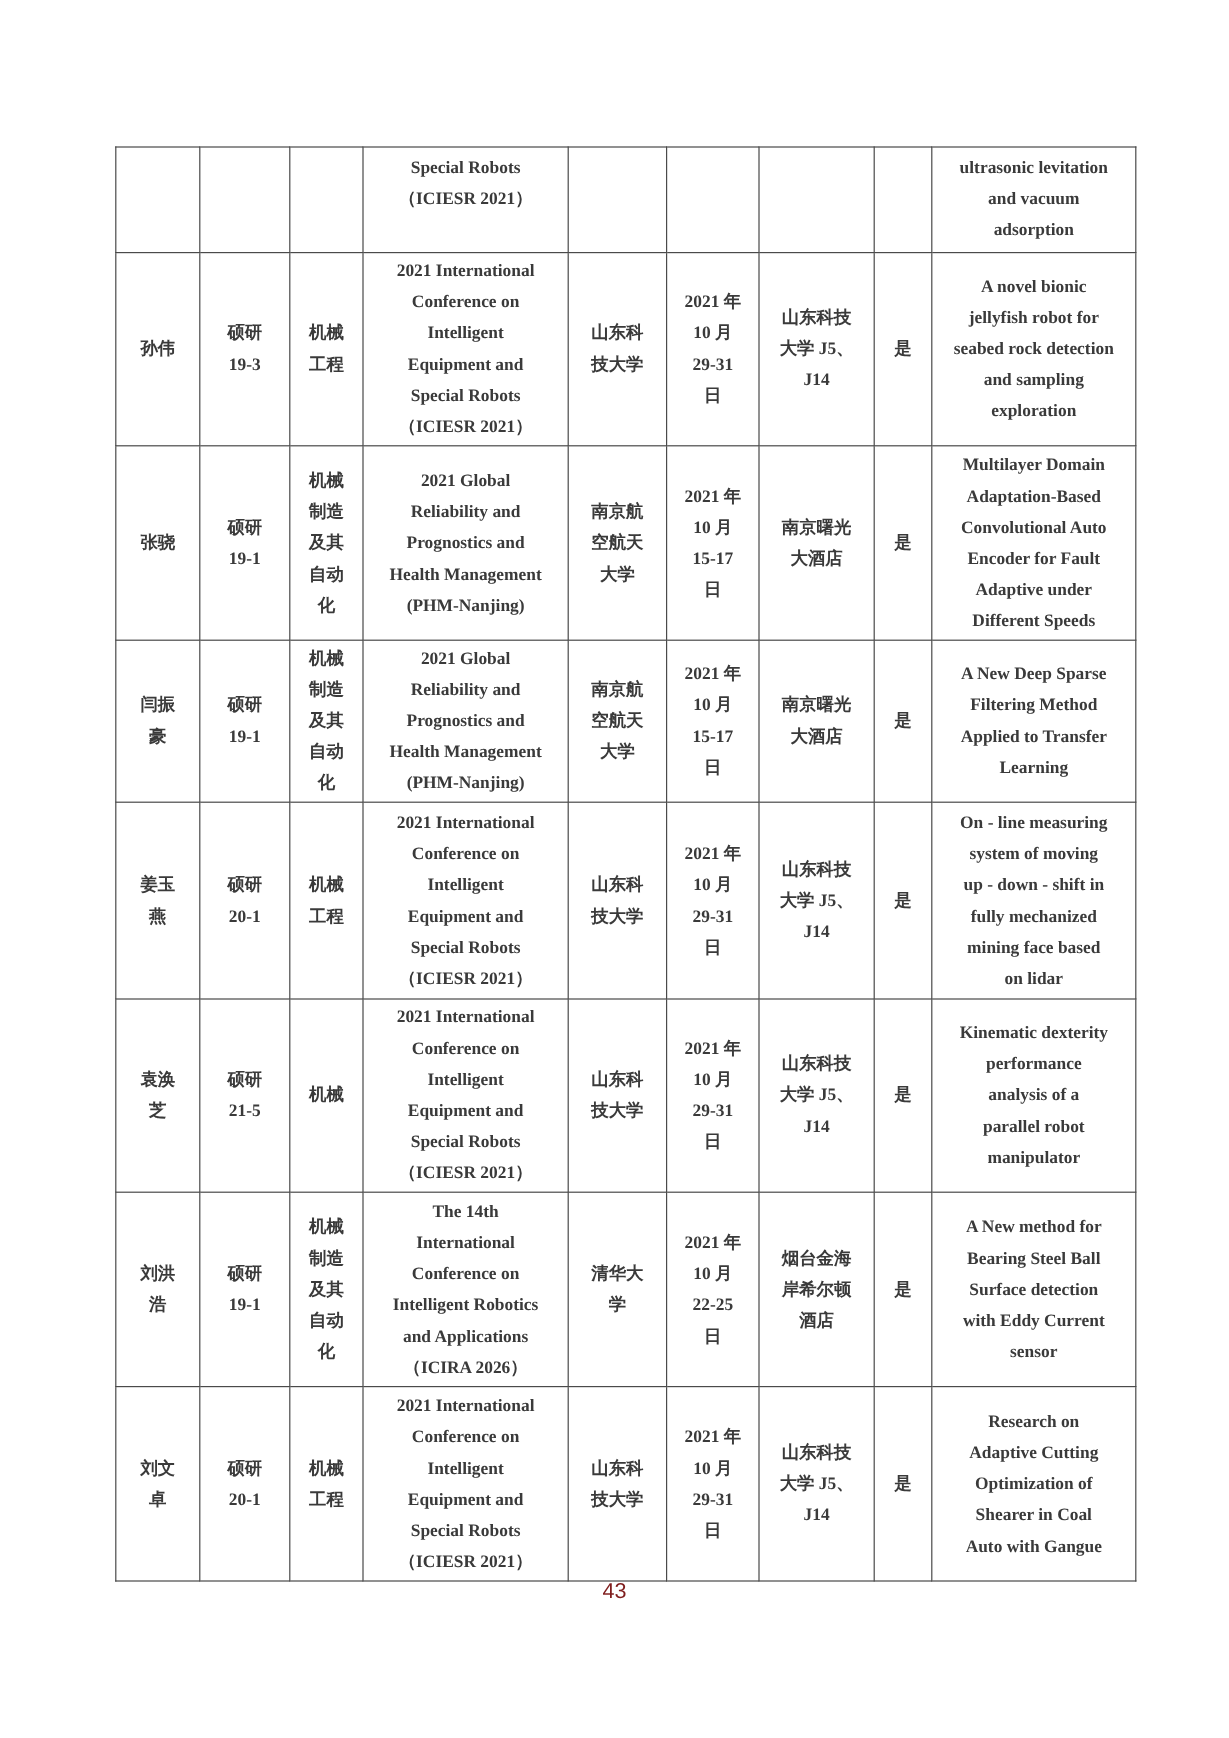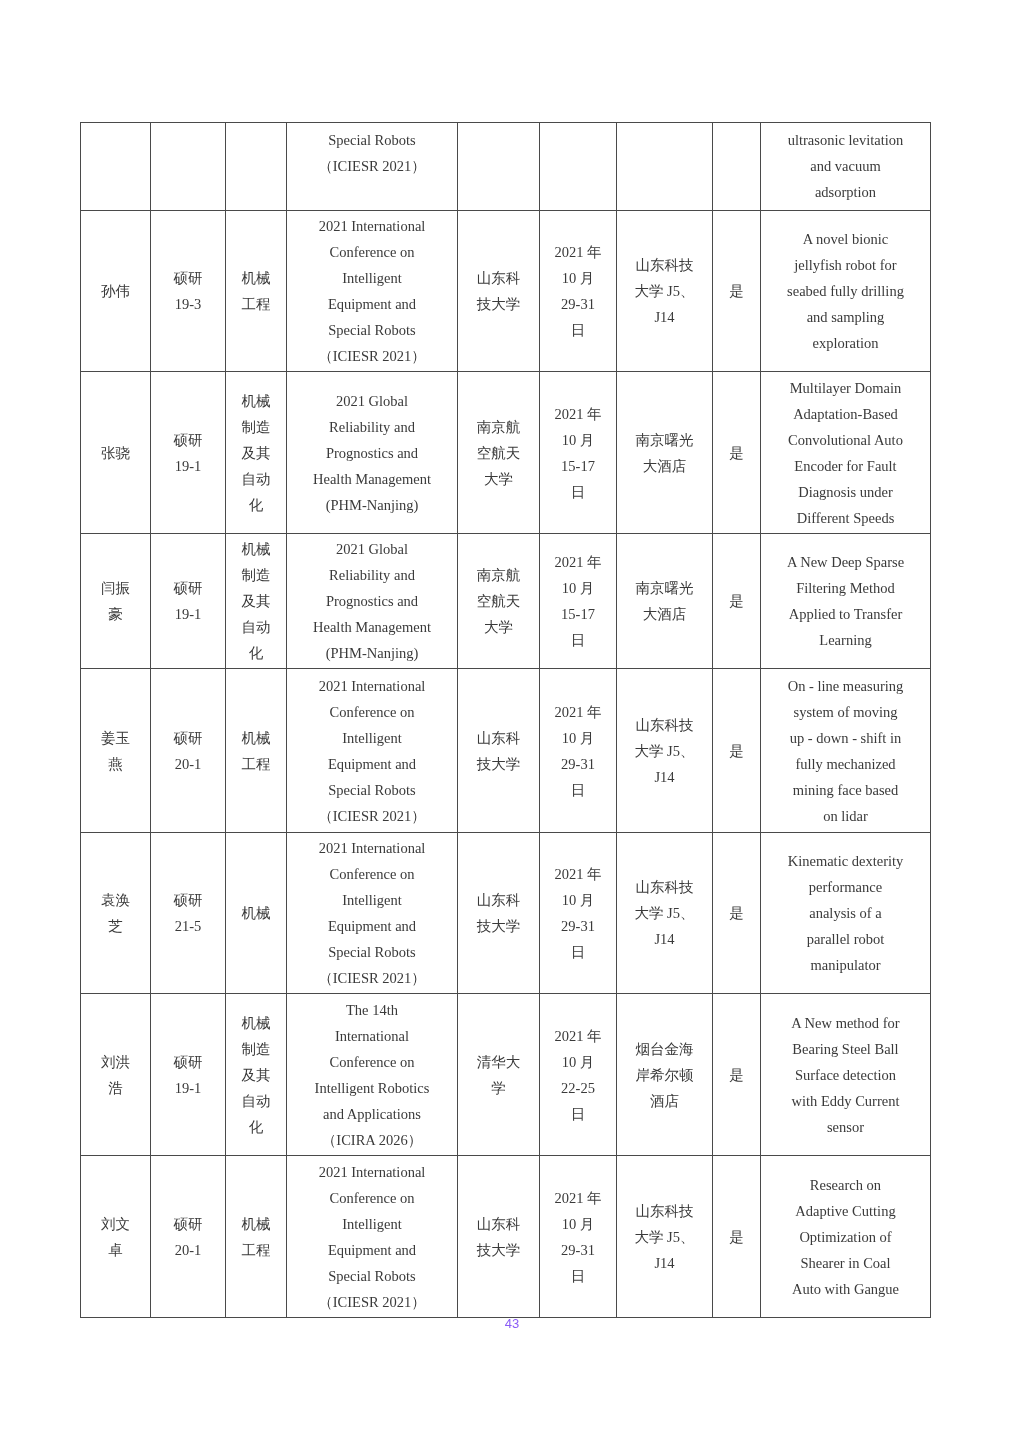--- a/index.html
+++ b/index.html
@@ -5,24 +5,25 @@
   * { margin: 0; padding: 0; box-sizing: border-box; }
   html, body { background: #ffffff; }
   body {
     width: 1024px; height: 1448px;
     position: relative;
     font-family: "Liberation Serif", "DejaVu Serif", serif;
     color: #3a3a3a;
   }
   .doc-table {
     position: absolute;
-    left: 80px; top: 122px;
+    left: 96px; top: 122px;
     width: 850px;
     border-collapse: collapse;
     table-layout: fixed;
+    font-weight: bold;
   }
   .doc-table td {
     border: 1px solid #4a4a4a;
     text-align: center;
     vertical-align: middle;
     white-space: pre-line;
     font-size: 14.5px;
     line-height: 26px;
     padding: 2px 3px;
     overflow: hidden;
@@ -37,22 +38,22 @@
   tr.r4 { height: 164px; }
   tr.r5 { height: 161px; }
   tr.r6 { height: 162px; }
   tr.r7 { height: 162px; }
   .page-number {
     position: absolute;
     left: 0; right: 0;
     top: 1316px;
     text-align: center;
     font-family: "Liberation Sans", "DejaVu Sans", sans-serif;
-    font-size: 13px;
-    color: #8b5cf6;
+    font-size: 18px;
+    color: #7f1d1d;
   }
 </style>
 </head>
 <body>
 
 <table class="doc-table">
   <colgroup>
     <col style="width:70px">
       <col style="width:75px">
       <col style="width:61px">
@@ -95,21 +96,21 @@
       <td>2021 年
 10 月
 29-31
 日</td>
       <td>山东科技
 大学 J5、
 J14</td>
       <td>是</td>
       <td>A novel bionic
 jellyfish robot for
-seabed fully drilling
+seabed rock detection
 and sampling
 exploration</td>
     </tr>
     <tr class="r2">
       <td>张骁</td>
       <td>硕研
 19-1</td>
       <td>机械
 制造
 及其
@@ -127,21 +128,21 @@
 10 月
 15-17
 日</td>
       <td>南京曙光
 大酒店</td>
       <td>是</td>
       <td>Multilayer Domain
 Adaptation-Based
 Convolutional Auto
 Encoder for Fault
-Diagnosis under
+Adaptive under
 Different Speeds</td>
     </tr>
     <tr class="r3">
       <td>闫振
 豪</td>
       <td>硕研
 19-1</td>
       <td>机械
 制造
 及其

